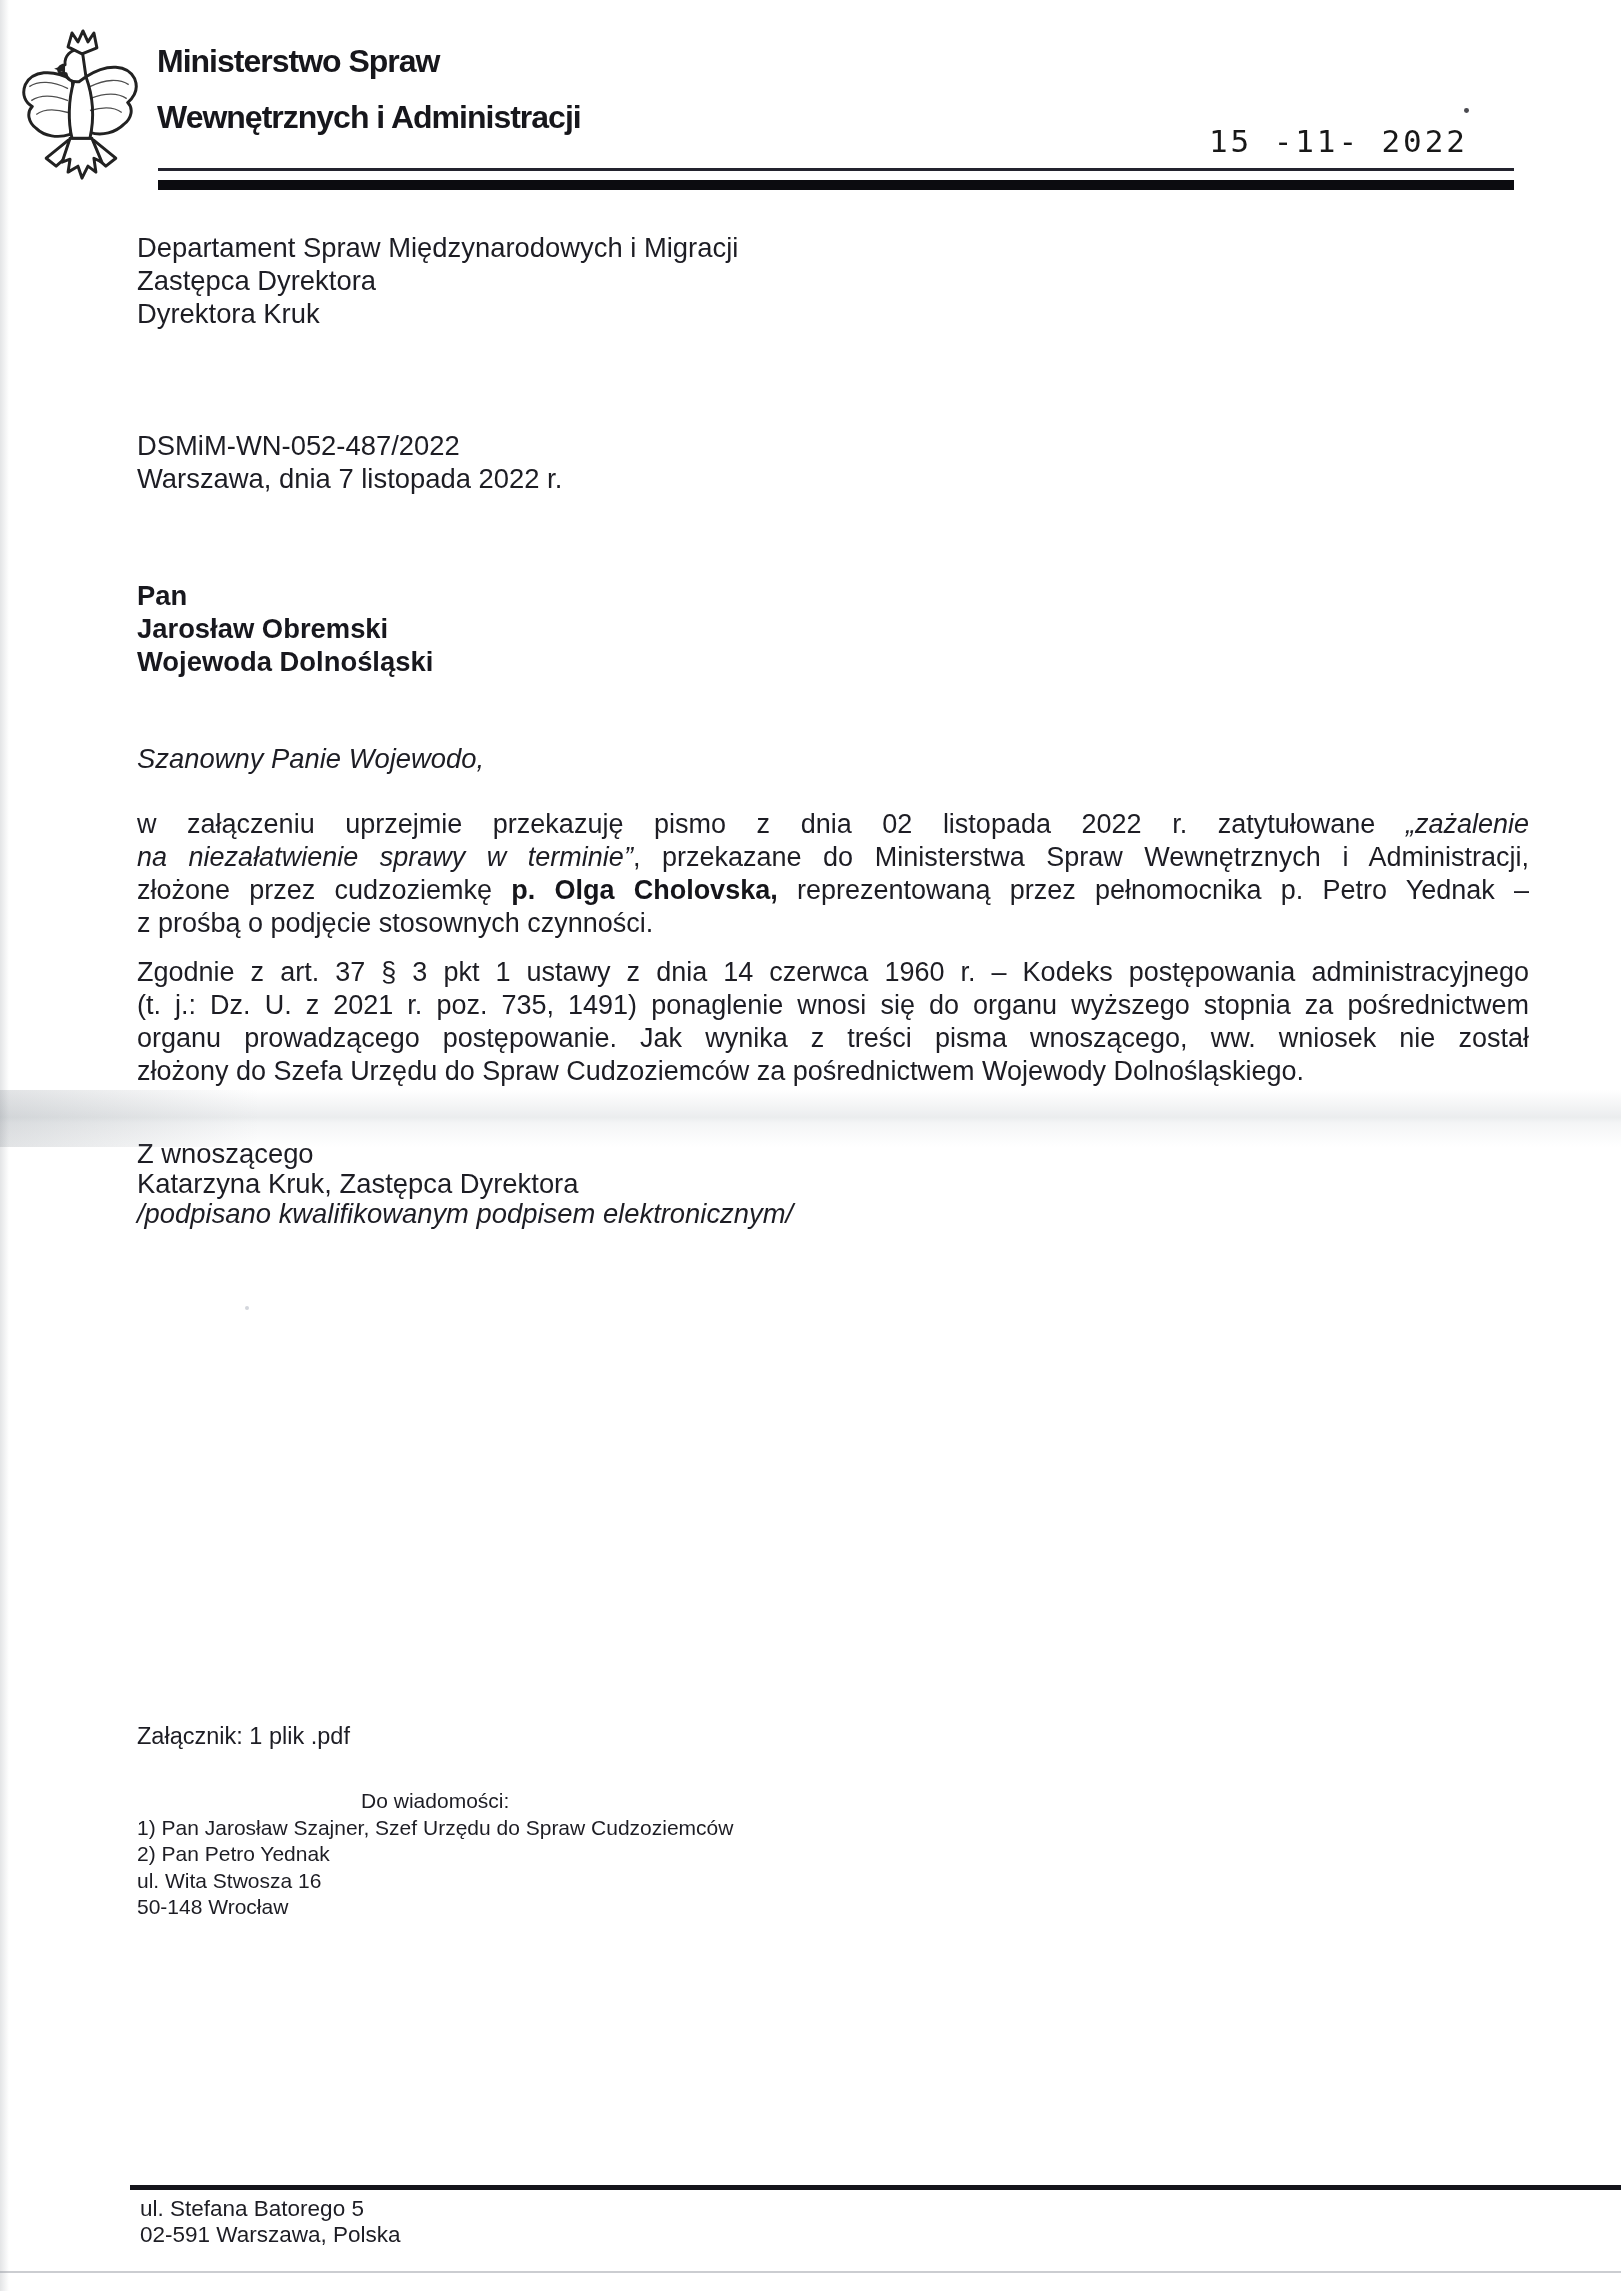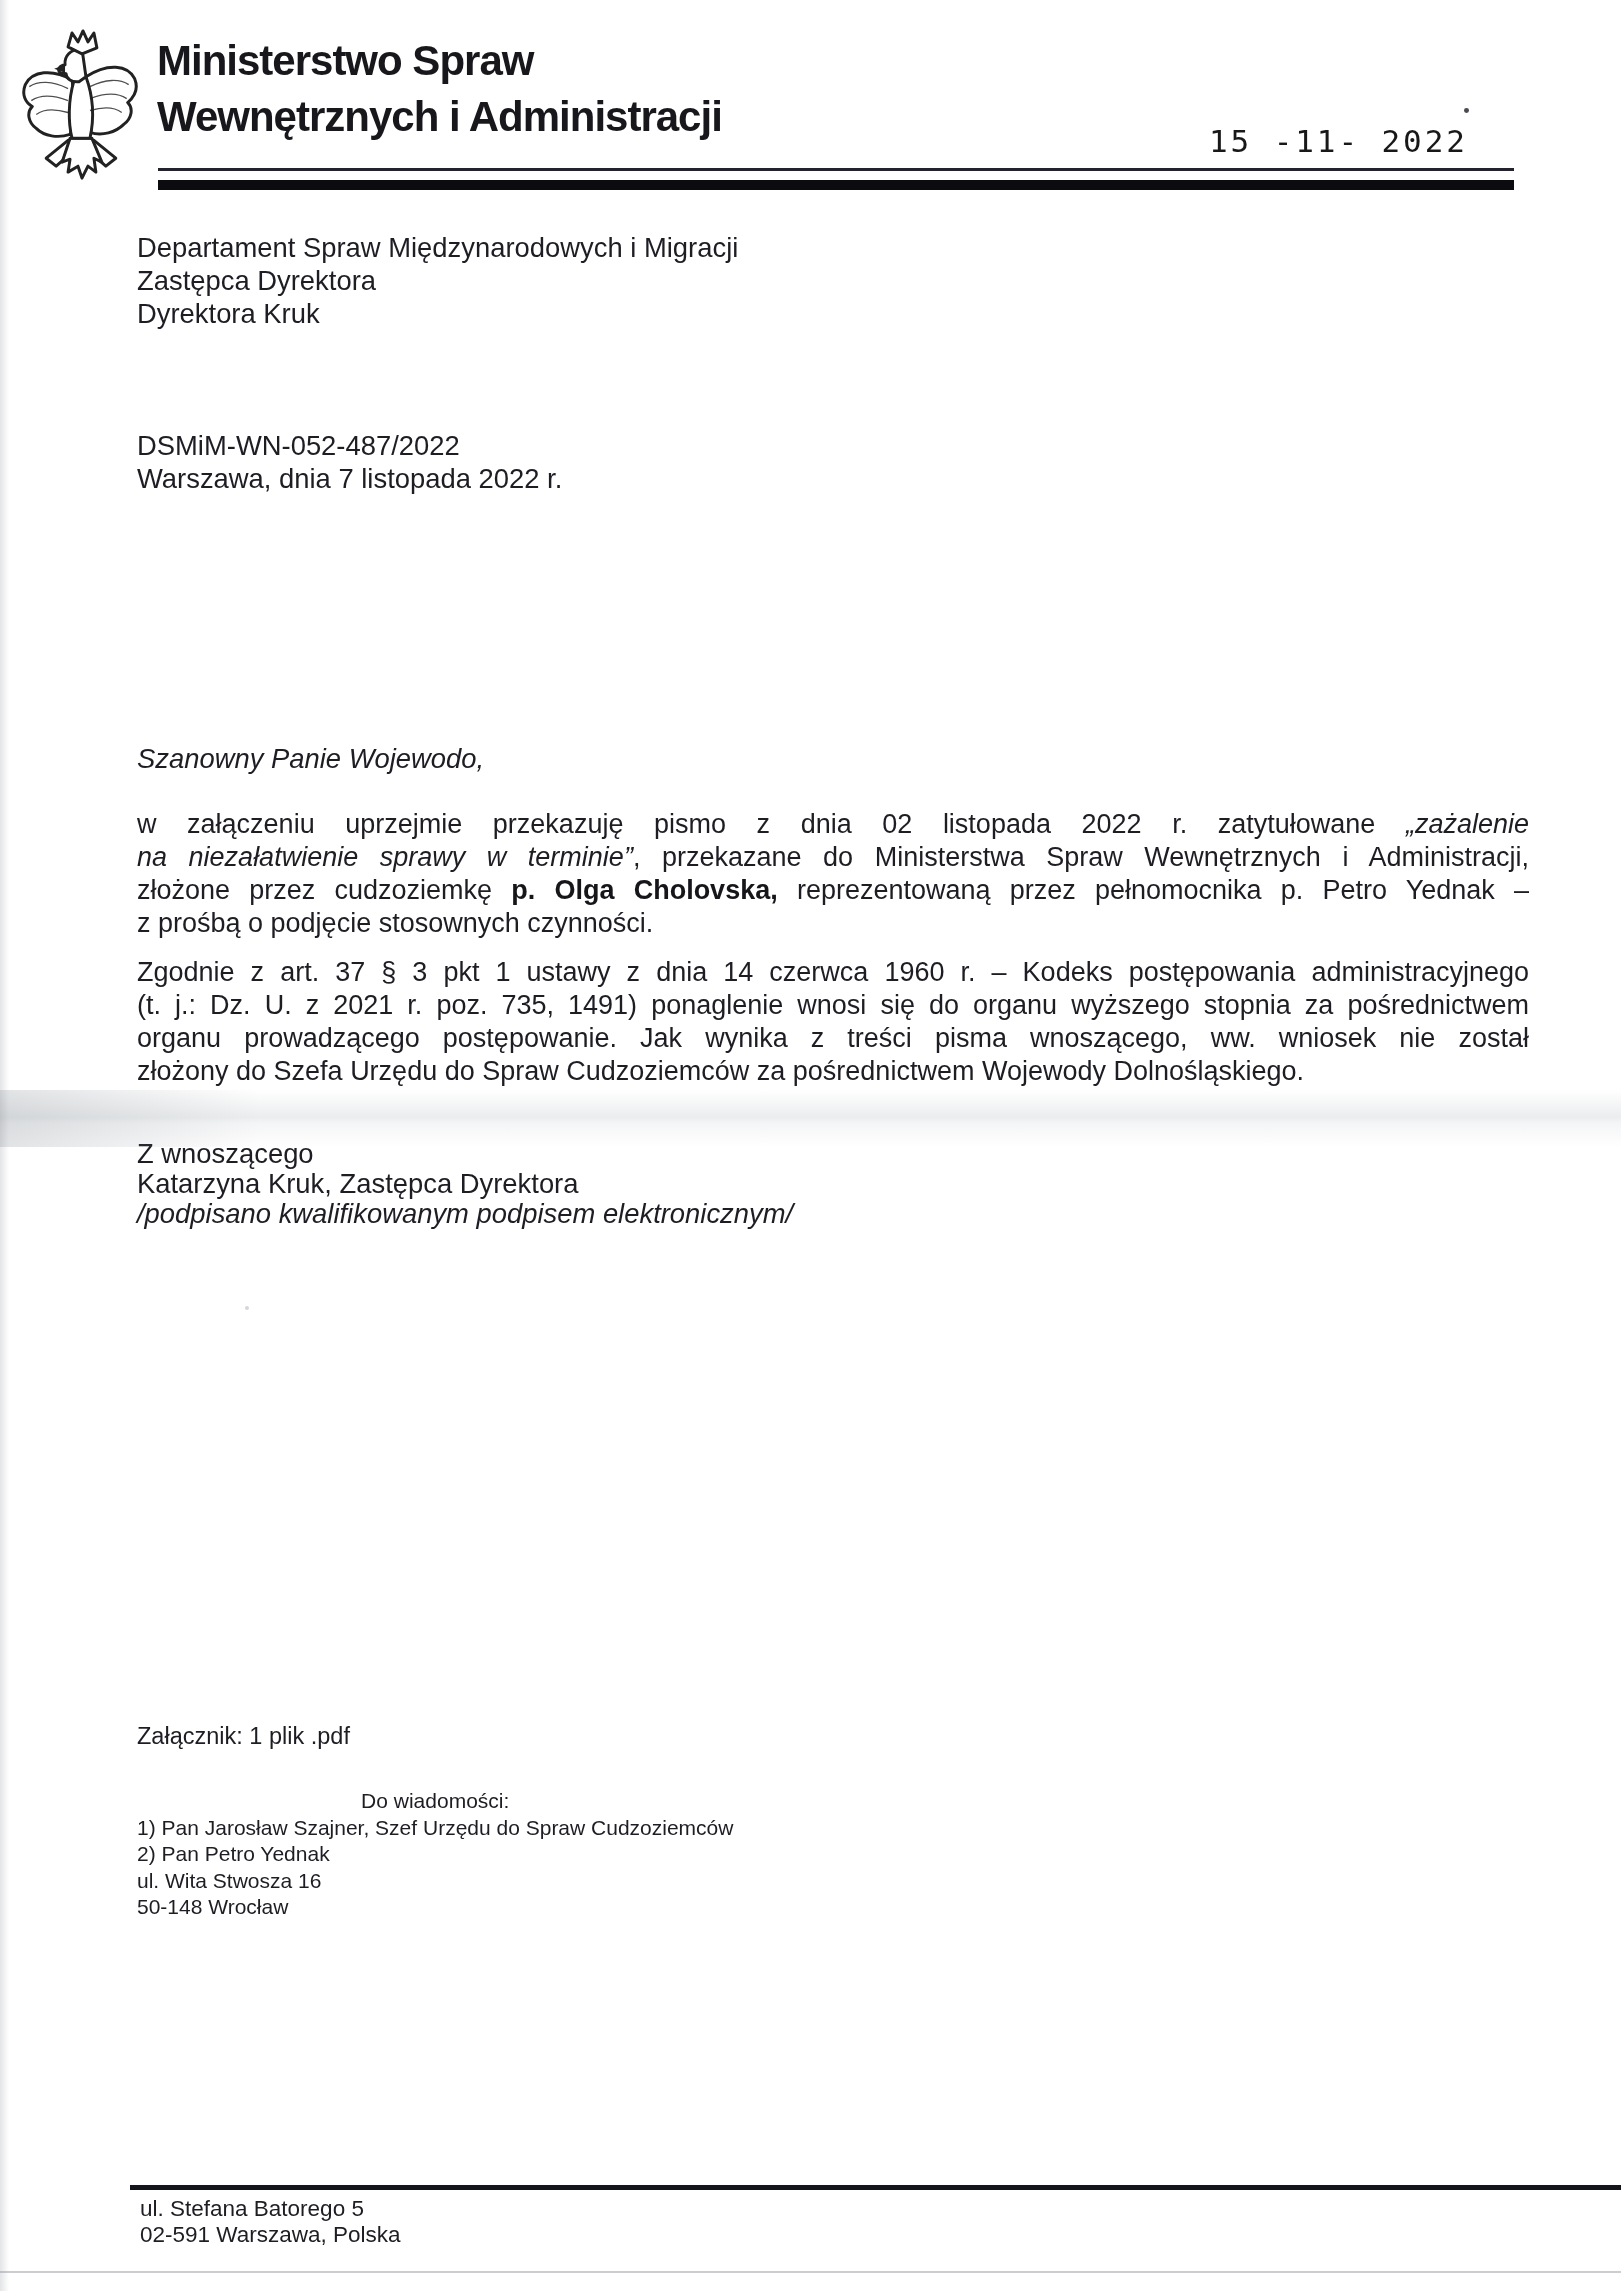--- a/index.html
+++ b/index.html
@@ -9,21 +9,21 @@
     width:1621px;height:2292px;
     background:#ffffff;
     font-family:"Liberation Sans",sans-serif;
     color:#1d1d24;
     overflow:hidden;
   }
   
   .emblem{position:absolute;left:15.7px;top:27.4px;width:125px;height:167px;filter:grayscale(1) contrast(1.05);opacity:.95;}
   .ministry-title{
     position:absolute;left:157px;top:33px;
-    font-size:42px;line-height:56px;font-weight:700;
+    font-size:32px;line-height:56px;font-weight:700;
     letter-spacing:-1px;color:#17171c;
   }
   .rule-thin{position:absolute;left:158px;top:168px;width:1356px;height:2.9px;background:#23232e;}
   .rule-thick{position:absolute;left:158px;top:180px;width:1356px;height:9.8px;background:#0c0c10;}
   .date-stamp{
     position:absolute;left:1209px;top:123px;
     font-family:"DejaVu Sans Mono",monospace;
     font-size:31px;color:#000000;letter-spacing:2.9px;
     opacity:.9;
   }
@@ -102,20 +102,25 @@
     <div>Departament Spraw Międzynarodowych i Migracji</div>
     <div>Zastępca Dyrektora</div>
     <div>Dyrektora Kruk</div>
   </div>
 
   <div class="block reference-block">
     <div>DSMiM-WN-052-487/2022</div>
     <div>Warszawa, dnia 7 listopada 2022 r.</div>
   </div>
 
+  <div class="block recipient-block">
+    <div>Pan</div>
+    <div>Jarosław Obremski</div>
+    <div>Wojewoda Dolnośląski</div>
+  </div>
 
   <div class="greeting">Szanowny Panie Wojewodo,</div>
 
   <div class="body-paragraphs">
       <div class="para">
         <div class="line"><span>w załączeniu uprzejmie przekazuję pismo z dnia 02 listopada 2022 r. zatytułowane </span><span class="i">„zażalenie</span></div>
         <div class="line"><span class="i">na niezałatwienie sprawy w terminie”</span><span>, przekazane do Ministerstwa Spraw Wewnętrznych i Administracji,</span></div>
         <div class="line"><span>złożone przez cudzoziemkę </span><span class="b">p. Olga Cholovska,</span><span> reprezentowaną przez pełnomocnika p. Petro Yednak –</span></div>
         <div class="line last"><span>z prośbą o podjęcie stosownych czynności.</span></div>
       </div>

